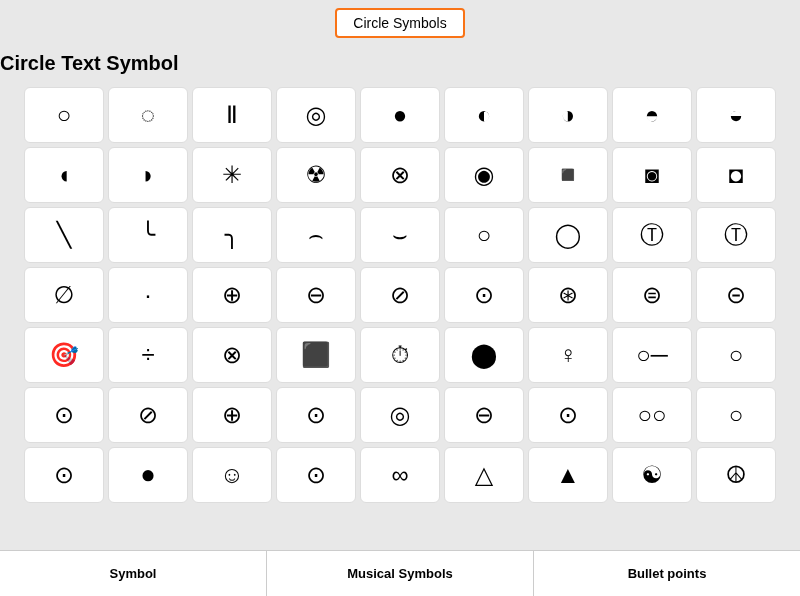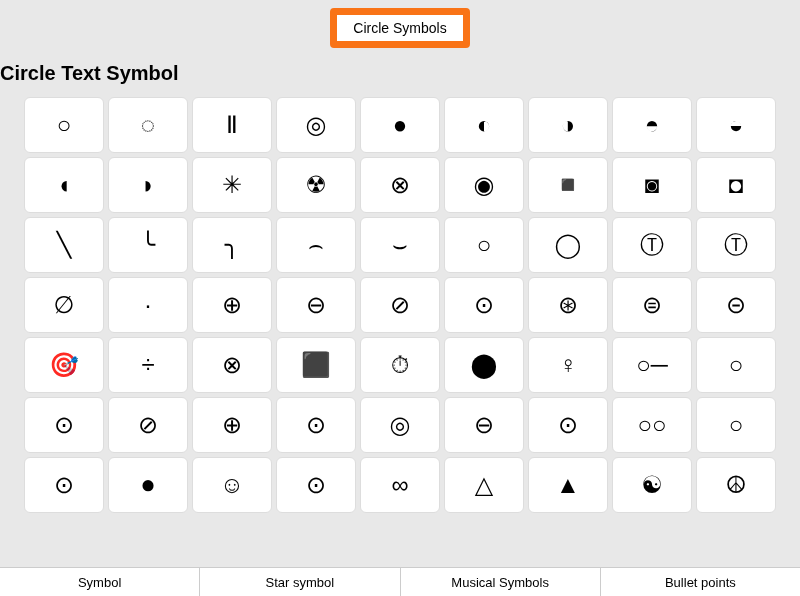--- a/index.html
+++ b/index.html
@@ -15,21 +15,21 @@
 
     .top-tab-bar {
       display: flex;
       justify-content: center;
       padding: 8px 0 4px 0;
       background: #e8e8e8;
     }
 
     .top-tab {
       background: white;
-      border: 7px solid #f97316;
+      border: 2px solid #f97316;
       border-radius: 4px;
       padding: 5px 16px;
       font-size: 14px;
       cursor: pointer;
     }
 
     .page-title {
       font-size: 20px;
       font-weight: bold;
       padding: 10px 0 8px 0;
@@ -62,22 +62,23 @@
       justify-content: center;
       font-size: 24px;
       cursor: pointer;
       flex-shrink: 0;
     }
 
     .bottom-nav {
       display: flex;
       background: #e8e8e8;
       border-top: 1px solid #ccc;
-      height: 29px;
+      height: 46px;
       flex-shrink: 0;
+      font-weight: bold;
     }
 
     .bottom-nav-item {
       flex: 1;
       display: flex;
       align-items: center;
       justify-content: center;
       font-size: 13px;
       cursor: pointer;
       border-right: 1px solid #ccc;
@@ -181,16 +182,15 @@
     <div class="symbol-cell">∞</div>
     <div class="symbol-cell">△</div>
     <div class="symbol-cell">▲</div>
     <div class="symbol-cell">☯</div>
     <div class="symbol-cell">☮</div>
   </div>
 </div>
 
 <div class="bottom-nav">
   <div class="bottom-nav-item">Symbol</div>
-  <div class="bottom-nav-item">Star symbol</div>
   <div class="bottom-nav-item">Musical Symbols</div>
   <div class="bottom-nav-item">Bullet points</div>
 </div>
 
 </body></html>

